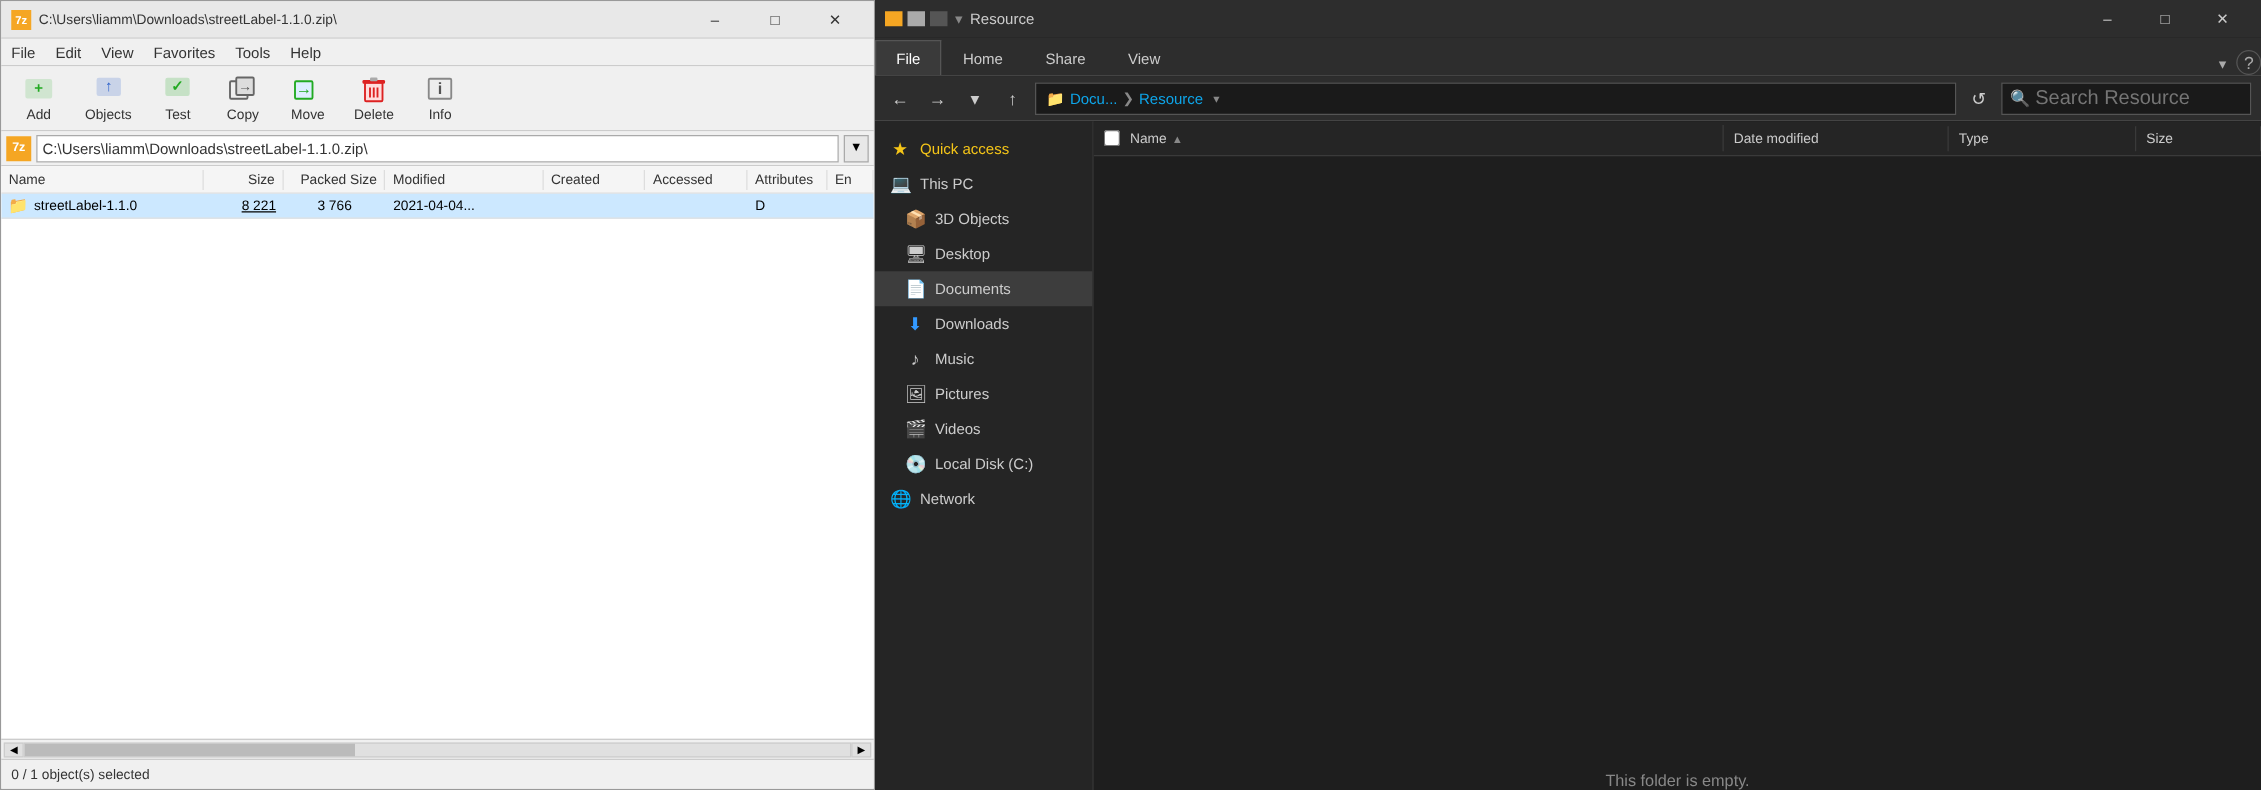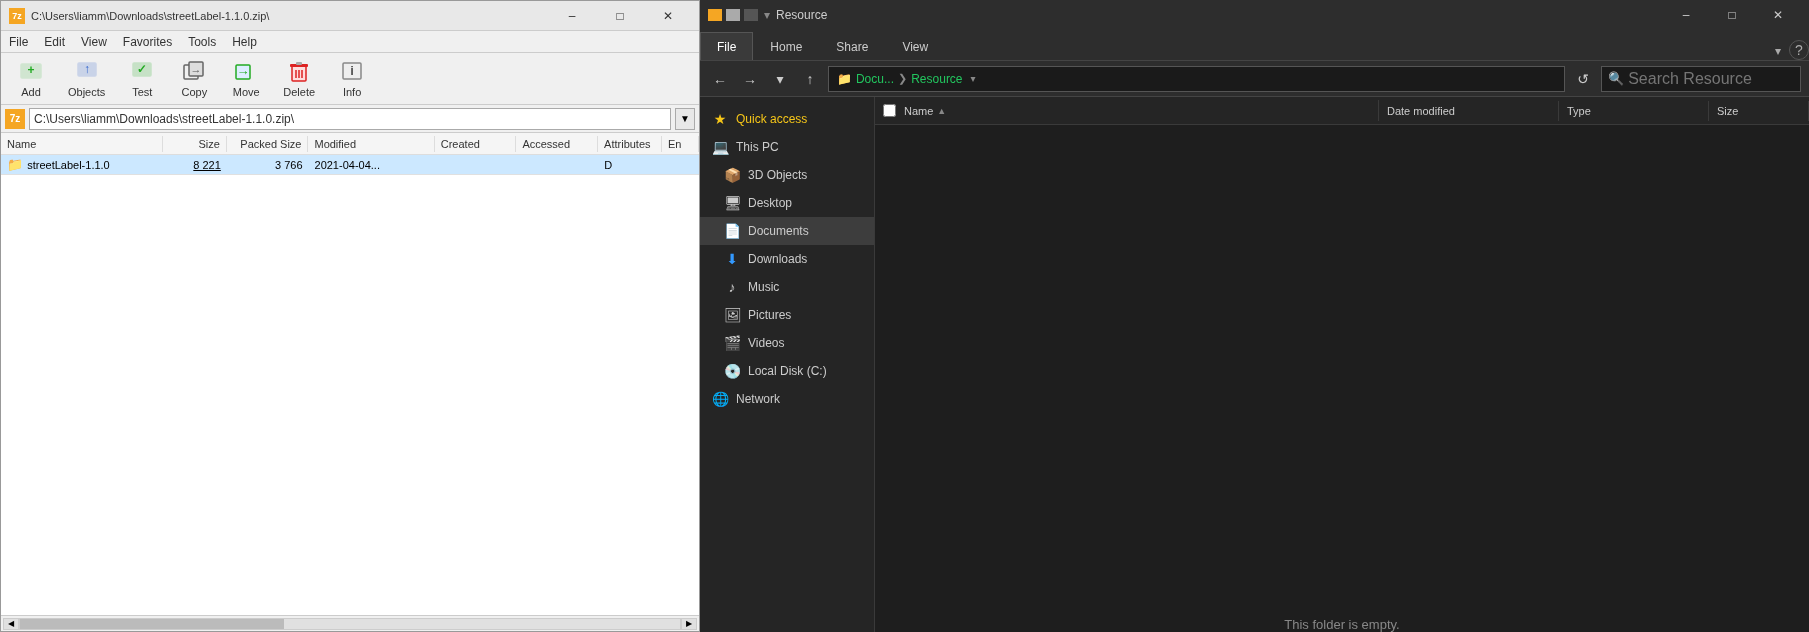--- a/index.html
+++ b/index.html
@@ -309,21 +309,21 @@
       background: #1a1a1a;
       border: 1px solid #555;
       display: flex;
       align-items: center;
       padding: 0 8px;
       color: #ccc;
       font-size: 12px;
       gap: 4px;
     }
     .path-segment {
-      color: #22c55e;
+      color: #0ea5e9;
       font-size: 12px;
     }
     .path-arrow { color: #888; font-size: 11px; }
     .path-chevron {
       color: #888; font-size: 10px; margin-left: 4px;
     }
     .addr-refresh {
       width: 24px; height: 24px;
       background: transparent;
       border: none;
@@ -562,37 +562,40 @@
       <div class="file-col-header file-col-accessed">Accessed</div>
       <div class="file-col-header file-col-attr">Attributes</div>
       <div class="file-col-header file-col-en">En</div>
     </div>
     <div class="file-row">
       <div class="file-cell file-cell-name">
         <span class="folder-icon">📁</span>
         <span>streetLabel-1.1.0</span>
       </div>
       <div class="file-cell file-cell-size" style="text-align:right">8 221</div>
-      <div class="file-cell file-cell-packed" style="text-align:right">3 766</div>
+      <div class="file-cell file-cell-packed" style="text-align:center">3 766</div>
       <div class="file-cell file-cell-modified">2021-04-04...</div>
       <div class="file-cell file-cell-created"></div>
       <div class="file-cell file-cell-accessed"></div>
       <div class="file-cell file-cell-attr">D</div>
       <div class="file-cell file-cell-en"></div>
     </div>
   </div>
 
   <div class="left-scrollbar">
     <div class="scrollbar-arrow">◀</div>
     <div class="scrollbar-track">
       <div class="scrollbar-thumb"></div>
     </div>
     <div class="scrollbar-arrow">▶</div>
   </div>
 
+  <div class="left-statusbar">
+    <span>0 / 1 object(s) selected</span>
+  </div>
 </div>
 
 <div class="right-panel">
 
   <div class="right-titlebar">
     <div class="right-titlebar-left">
       <div class="title-icons">
         <div class="title-icon-sq title-sq-yellow"></div>
         <div class="title-icon-sq title-sq-white"></div>
         <div class="title-icon-sq title-sq-dark"></div>

